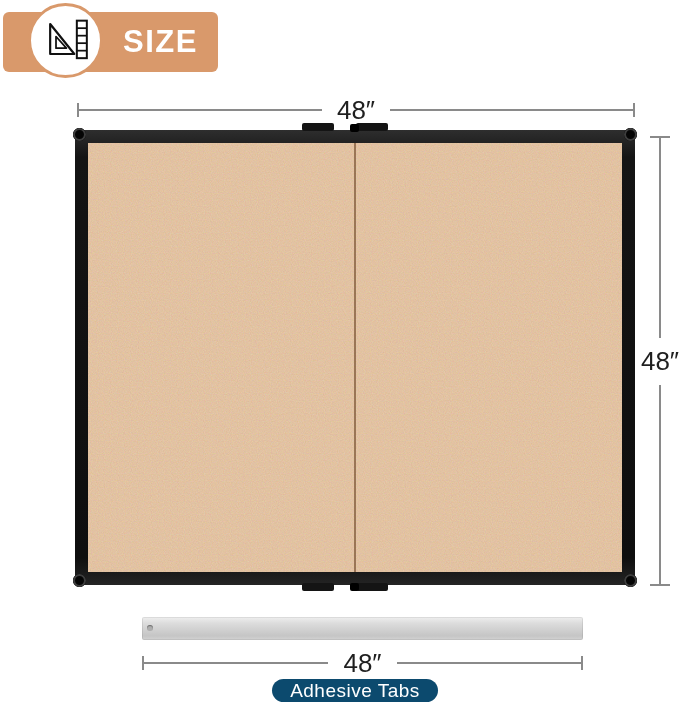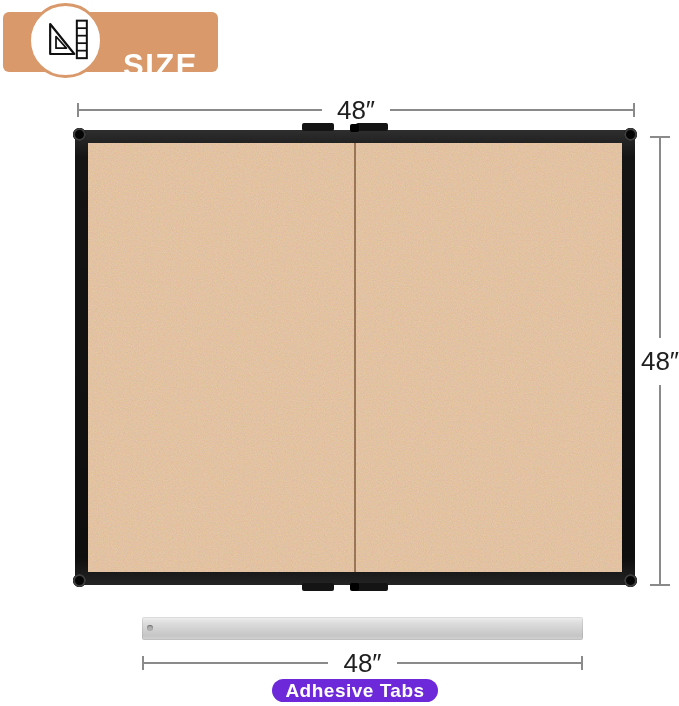--- a/index.html
+++ b/index.html
@@ -6,21 +6,21 @@
   body{font-family:"Liberation Sans","DejaVu Sans",sans-serif;}
   .stage{position:relative;width:679px;height:706px;background:#ffffff;overflow:hidden;}
 
   
   .band{position:absolute;left:3px;top:12px;width:215px;height:60px;
         background:#D9996B;border-radius:6px;display:flex;align-items:center;}
   .badge{position:absolute;left:28px;top:3px;width:75px;height:75px;background:#ffffff;
          border:3px solid #D9996B;border-radius:50%;box-sizing:border-box;
          display:flex;align-items:center;justify-content:center;z-index:2;}
   .band-title{position:absolute;left:120px;top:0;height:60px;display:flex;align-items:center;
-        color:#ffffff;font-size:31px;font-weight:bold;letter-spacing:1.5px;margin-top:24px;}
+        color:#ffffff;font-size:31px;font-weight:bold;letter-spacing:1.5px;}
 
   
   .hdim{position:absolute;display:flex;align-items:center;height:30px;color:#1f1f1f;font-size:26px;}
   .hdim .tick{width:2px;height:14px;background:var(--lc);}
   .hdim .seg{flex:1;height:0;border-top:2px solid var(--lc);}
   .hdim .lbl{padding:0 15px;white-space:nowrap;line-height:30px;}
   .vdim{position:absolute;display:flex;flex-direction:column;align-items:center;width:46px;
         color:#1f1f1f;font-size:26px;}
   .vdim .tick{height:2px;width:20px;background:var(--lc);}
   .vdim .seg{width:0;flex:1;border-left:2px solid var(--lc);}
@@ -44,22 +44,22 @@
 
   
   .bar{position:absolute;left:142px;top:617px;width:441px;height:23px;border-radius:2px;
        background:linear-gradient(180deg,#efefef 0%,#dcdcdc 28%,#c5c5c5 82%,#d3d3d3 100%);
        box-shadow:inset 0 0 0 1px rgba(0,0,0,.08);}
   .bar .hole{position:absolute;left:5px;top:8px;width:6px;height:6px;border-radius:50%;
        background:#aeaeae;box-shadow:inset 0 1px 1px rgba(0,0,0,.4);}
 
   
   .pill{position:absolute;left:272px;top:679px;width:166px;height:23px;border-radius:12px;
-        background:#6d28d9;display:flex;align-items:center;justify-content:center;
-        color:#ffffff;font-size:19px;font-weight:bold;letter-spacing:.5px;}
+        background:#0c4a6e;display:flex;align-items:center;justify-content:center;
+        color:#ffffff;font-size:19px;font-weight:normal;letter-spacing:.5px;}
 </style>
 </head>
 <body>
 
 <div class="stage">
 
   <div class="band">
     <span class="band-title">SIZE</span>
   </div>
   <div class="badge">

